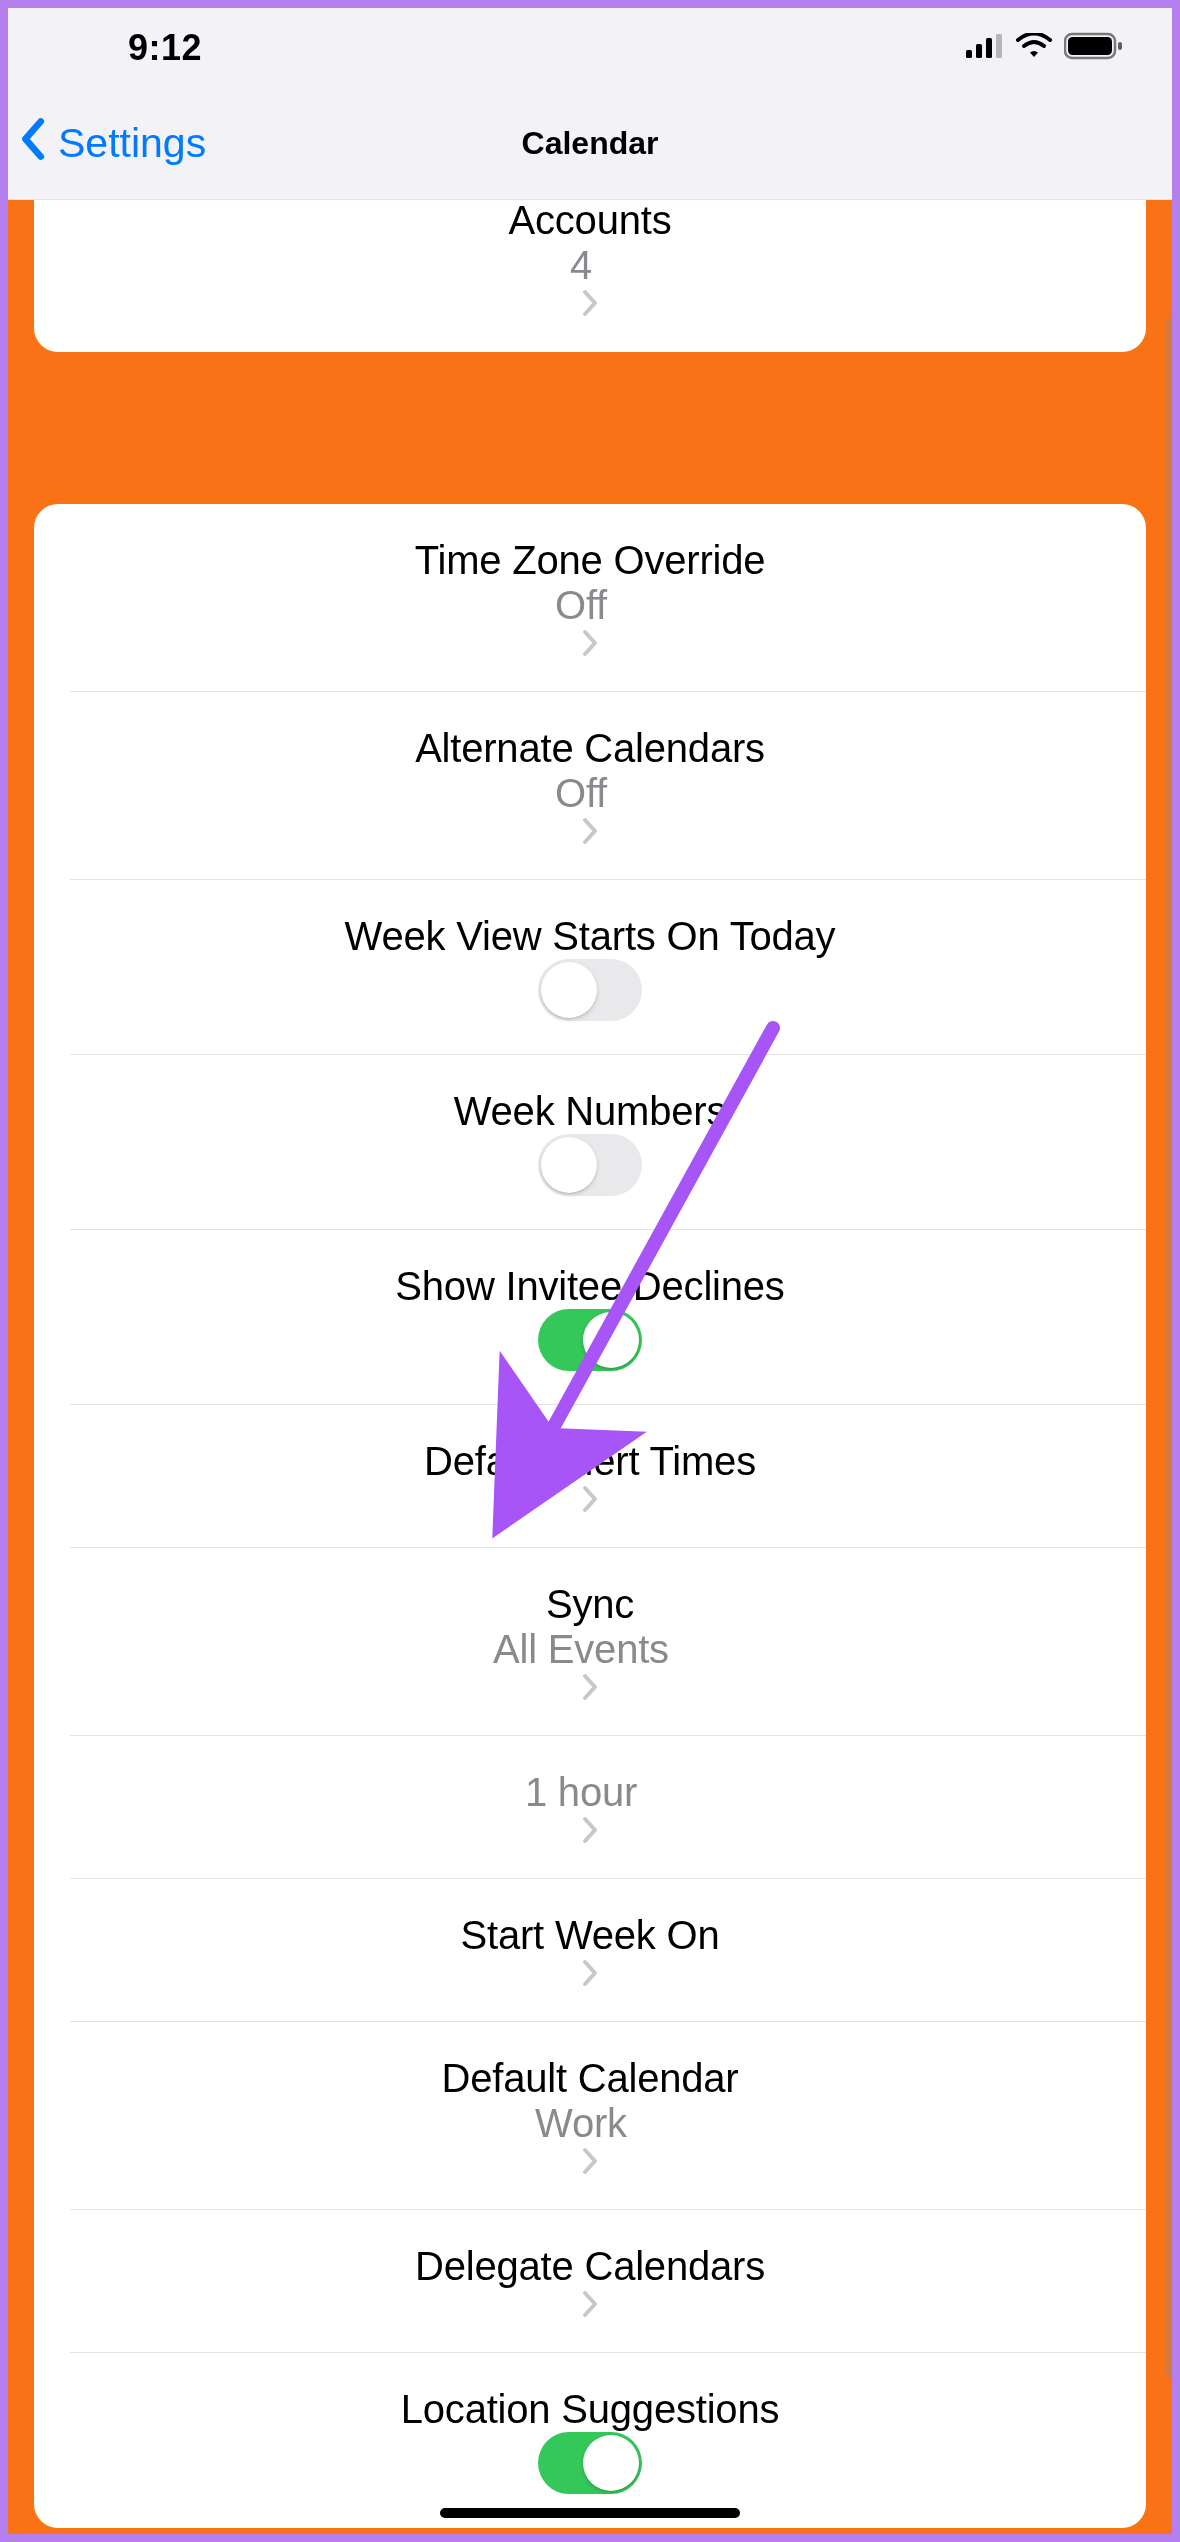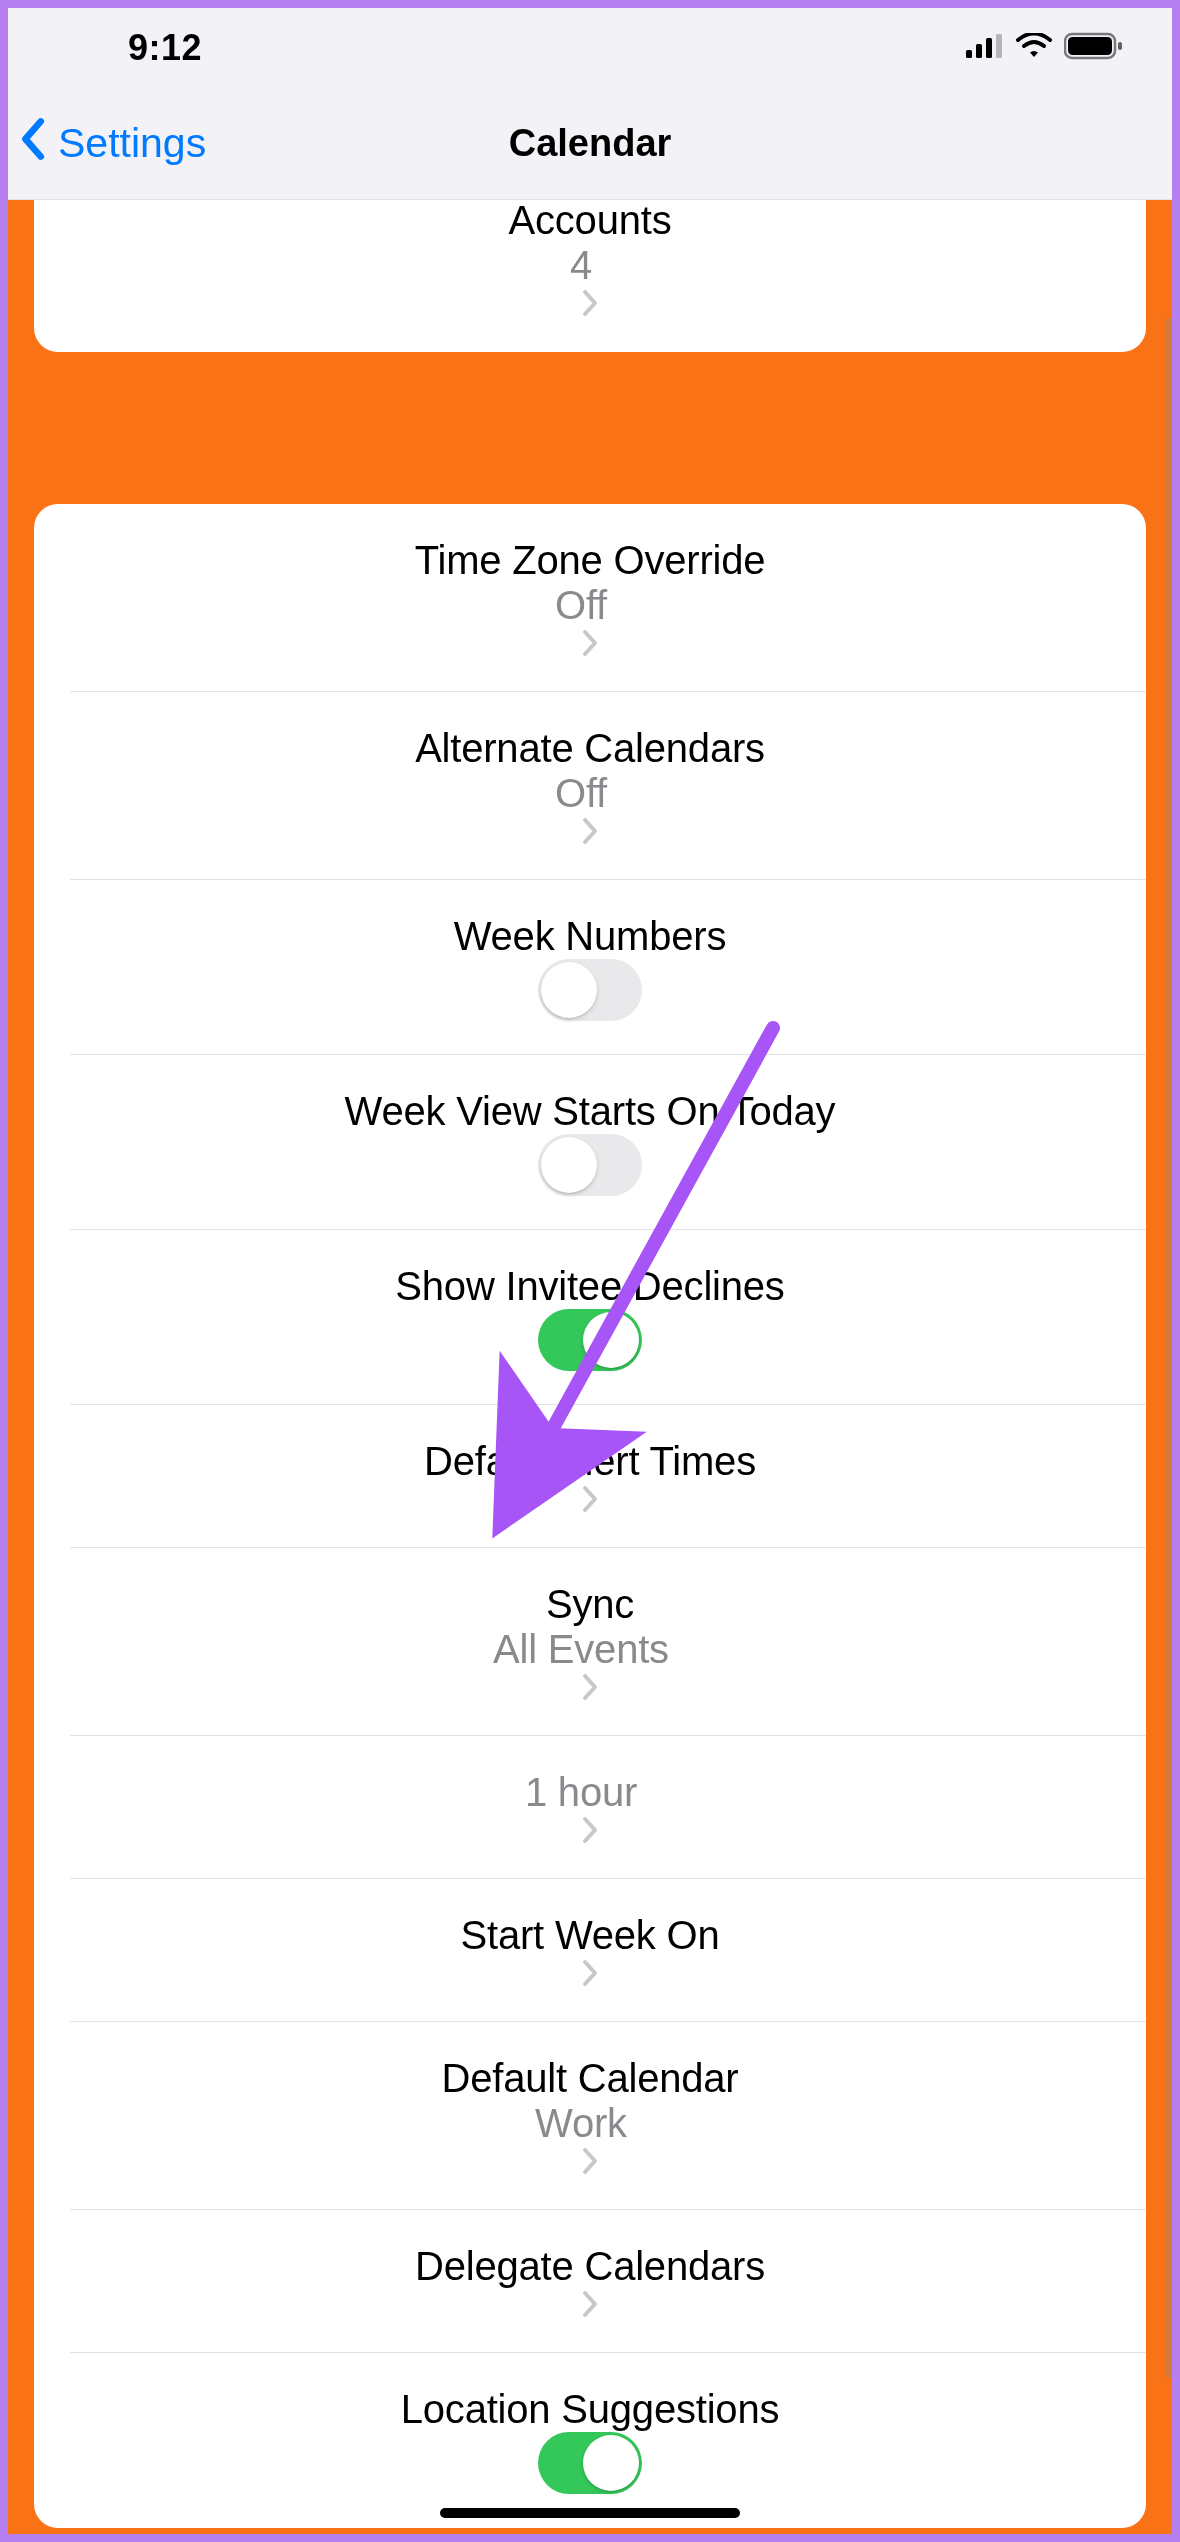--- a/index.html
+++ b/index.html
@@ -51,21 +51,21 @@
       transform: translateY(-50%);
       display: flex;
       align-items: center;
       gap: 12px;
       color: #007aff;
       font-size: 41px;
       font-weight: 400;
     }
     .nav-title {
       margin: 0 auto;
-      font-size: 38px;
+      font-size: 32px;
       font-weight: 600;
       color: #000;
     }
     .content-area {
       flex: 1;
       overflow: hidden;
       padding: 0 26px 36px 26px;
       position: relative;
     }
     .section {
@@ -230,29 +230,29 @@
         <span class="row-value">Off</span>
         <span class="chevron">
             <svg width="18" height="28" viewBox="0 0 18 28">
               <polyline points="4,3 14,14 4,25" fill="none" stroke="#c7c7cc" stroke-width="4" stroke-linecap="round" stroke-linejoin="round"></polyline>
             </svg>
           </span>
         <div class="row-divider"></div>
       </div>
 
       <div class="row">
-        <span class="row-label">Week Numbers</span>
+        <span class="row-label">Week View Starts On Today</span>
         <span class="switch">
             <span class="knob"></span>
           </span>
         <div class="row-divider"></div>
       </div>
 
       <div class="row">
-        <span class="row-label">Week View Starts On Today</span>
+        <span class="row-label">Week Numbers</span>
         <span class="switch">
             <span class="knob"></span>
           </span>
         <div class="row-divider"></div>
       </div>
 
       <div class="row">
         <span class="row-label">Show Invitee Declines</span>
         <span class="switch on">
             <span class="knob"></span>

